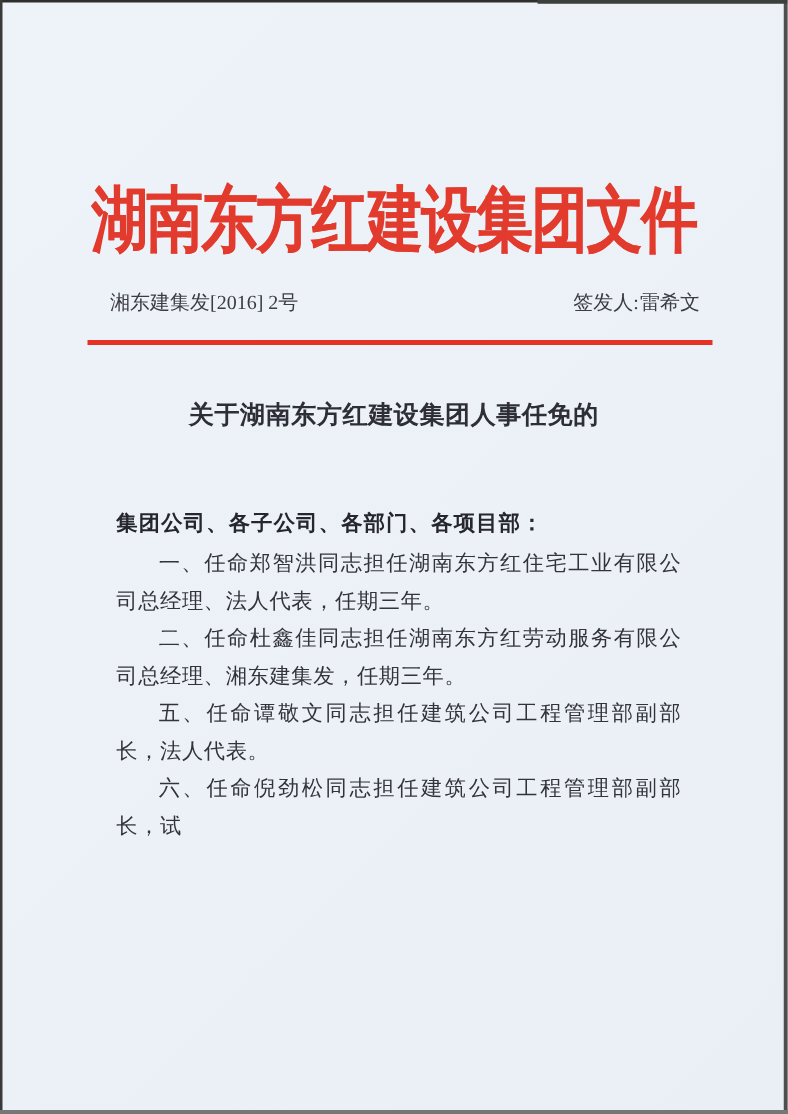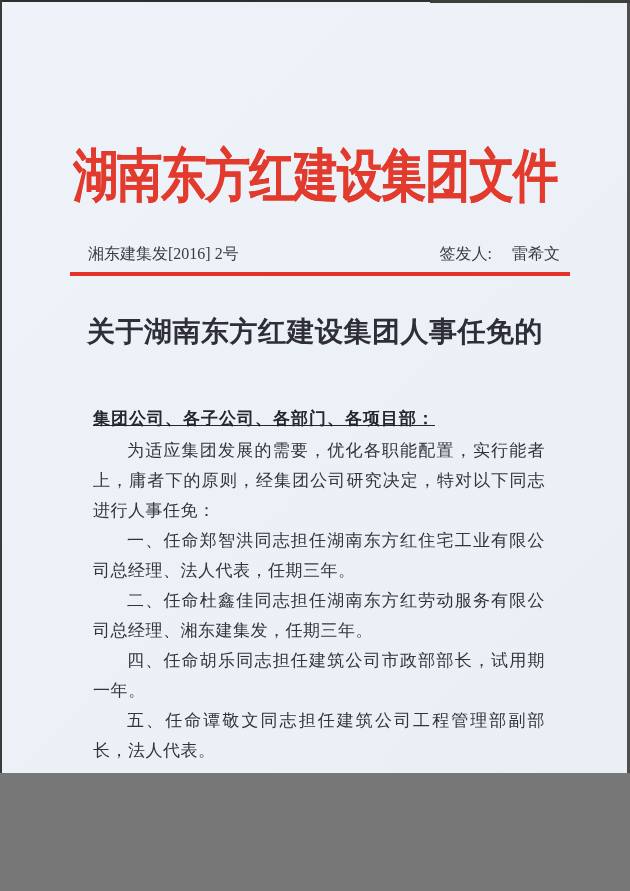--- a/index.html
+++ b/index.html
@@ -3,21 +3,21 @@
 <meta charset="utf-8">
 <style>
   html, body {
     margin: 0;
     padding: 0;
     background: #777;
   }
   .page {
     position: relative;
     width: 630px;
-    height: 773px;
+    height: 888px;
     margin: 0 auto;
     background: linear-gradient(135deg, #eef3f9 0%, #ecf1f7 55%, #eaeff6 100%);
     overflow: hidden;
     font-family: "Liberation Serif", "DejaVu Serif", serif;
     color: #33333c;
   }
   
   .edge-top    { position: absolute; top: 0; left: 0; right: 0; height: 2px; background: #2e2e2c; }
   .edge-left   { position: absolute; top: 0; left: 0; bottom: 0; width: 2px; background: #3a3a38; }
   .edge-right  { position: absolute; top: 0; right: 0; bottom: 0; width: 3px; background: #4e4e4c; }
@@ -34,46 +34,46 @@
     font-weight: bold;
     letter-spacing: -1px;
     color: #e23a2c;
     transform: scaleY(1.27);
     transform-origin: center;
     text-shadow: 0.5px 0 0 #e23a2c;
     white-space: nowrap;
   }
   .meta-row {
     position: absolute;
-    top: 244px;
+    top: 232px;
     left: 88px;
     right: 70px;
     display: flex;
     justify-content: space-between;
     align-items: flex-end;
     font-size: 16px;
     color: #3c3c46;
   }
   .issuer { white-space: nowrap; }
-  .issuer .issuer-name { margin-left: 20px; }
+  .issuer .issuer-name { margin-left: 1px; }
   .red-rule {
     position: absolute;
     top: 272px;
     left: 70px;
     width: 500px;
     height: 4px;
     background: #e63226;
   }
   .doc-title {
     position: absolute;
     top: 312px;
     left: 0;
     right: 0;
     text-align: center;
-    font-size: 28px;
+    font-size: 20px;
     line-height: 40px;
     font-weight: 600;
     color: #2e2e38;
     letter-spacing: 0.5px;
   }
   .doc-body {
     position: absolute;
     top: 404px;
     left: 93px;
     width: 452px;
@@ -81,21 +81,20 @@
     line-height: 30px;
     text-align: justify;
     color: #33333c;
   }
   .salutation {
     margin: 0 0 2px 0;
     font-family: "Liberation Sans", "DejaVu Sans", sans-serif;
     font-weight: bold;
     letter-spacing: 1px;
     color: #26262e;
-    text-decoration: underline;
   }
   .doc-body p.para {
     margin: 0;
     text-indent: 2em;
     letter-spacing: 0.5px;
   }
 </style>
 </head>
 <body>
 
@@ -117,21 +116,20 @@
 
   <div class="red-rule"></div>
 
   <div class="doc-title">
     <div>关于湖南东方红建设集团人事任免的</div>
   </div>
 
   <div class="doc-body">
     <p class="salutation">集团公司、各子公司、各部门、各项目部：</p>
     <div>
-        <p class="para">为适应集团发展的需要，优化各职能配置，实行能者上，庸者下的原则，经集团公司研究决定，特对以下同志进行人事任免：</p>
         <p class="para">一、任命郑智洪同志担任湖南东方红住宅工业有限公司总经理、法人代表，任期三年。</p>
         <p class="para">二、任命杜鑫佳同志担任湖南东方红劳动服务有限公司总经理、湘东建集发，任期三年。</p>
-        <p class="para">四、任命胡乐同志担任建筑公司市政部部长，试用期一年。</p>
         <p class="para">五、任命谭敬文同志担任建筑公司工程管理部副部长，法人代表。</p>
+        <p class="para">六、任命倪劲松同志担任建筑公司工程管理部副部长，试</p>
       </div>
   </div>
 
 </div>
 
 </body></html>

